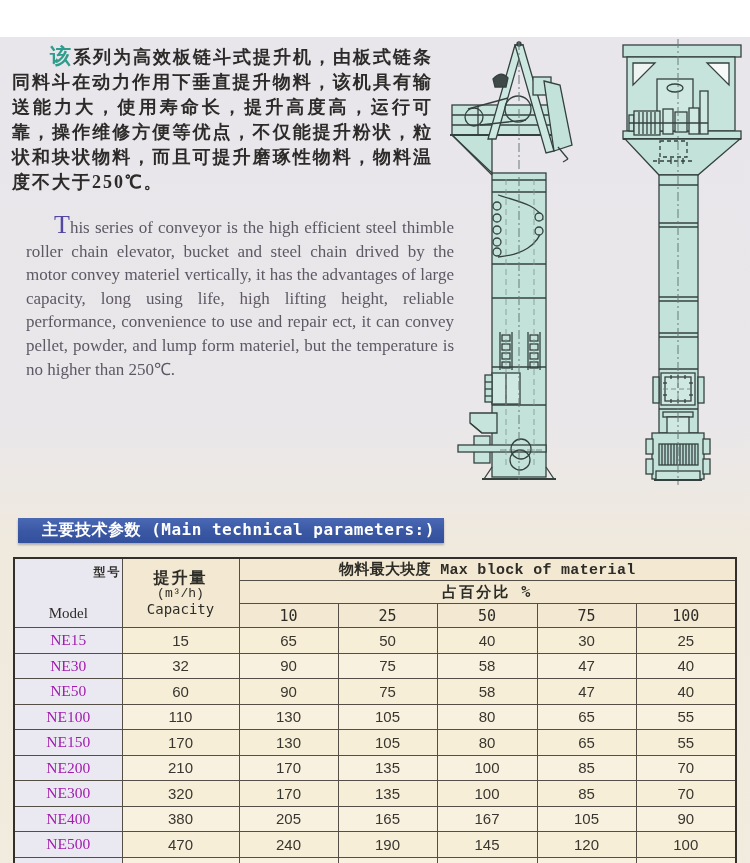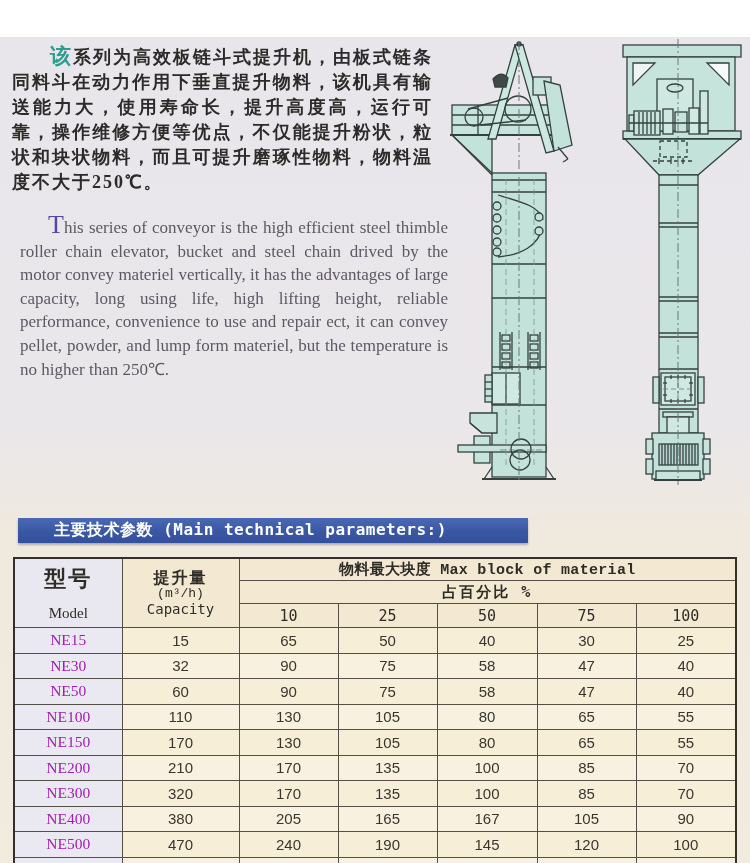--- a/index.html
+++ b/index.html
@@ -10,52 +10,52 @@
     margin-top:37px;
   }
   
   .cn-text {
     position:absolute; left:12px; top:7px; width:421px; margin:0;
     font-size:18px; font-weight:bold; color:#2d2b29;
     line-height:25px; text-align:justify; text-indent:38px; letter-spacing:2px;
   }
   .cn-first { color:#2f9d8d; font-size:21px; }
   .en-text {
-    position:absolute; left:20px; top:176px; width:428px; margin:0;
+    position:absolute; left:26px; top:176px; width:428px; margin:0;
     font-size:17px; color:#5d5864; line-height:23.6px; text-align:justify; text-indent:28px;
   }
   .en-first { color:#5347a2; font-size:26px; }
   
   .draw { position:absolute; }
   .draw-a { left:430px; top:2px; width:162px; height:450px; }
   .draw-b { left:597px; top:2px; width:153px; height:450px; }
   
   .section-bar {
-    position:absolute; left:18px; top:481px; width:510px; height:25px;
+    position:absolute; left:18px; top:481px; width:426px; height:25px;
     background:linear-gradient(180deg,#4a69b4 0%,#3a57a4 55%,#32509b 100%);
-    display:flex; align-items:center; padding-left:36px; box-sizing:border-box;
+    display:flex; align-items:center; padding-left:24px; box-sizing:border-box;
     box-shadow:0 2px 2px rgba(60,60,80,.35);
   }
   .section-bar .bar-title {
     color:#ffffff; font-family:"DejaVu Sans Mono", monospace;
     font-weight:bold; font-size:16px; letter-spacing:.5px; white-space:nowrap;
   }
   
   table.params {
     position:absolute; left:13px; top:520px; width:722px;
     border-collapse:collapse; table-layout:fixed;
     border:2px solid #332f2a;
   }
   table.params th, table.params td {
     border:1px solid #544e46; padding:0; text-align:center; vertical-align:middle; overflow:hidden;
   }
   thead th { background:#f3e9d2; color:#2e2c27; font-weight:normal; }
   th.h-model { background:#e9e8f1; }
   .h-model-wrap { display:flex; flex-direction:column; justify-content:space-between; height:58px; padding:4px 0; }
-  .h-cn { font-size:22px; font-weight:bold; letter-spacing:2px; }
+  .h-cn { font-size:12px; font-weight:bold; letter-spacing:2px;text-align:right; }
   .h-en-serif { font-size:15px; font-family:"Liberation Serif", serif; }
   .h-cap-l2 { font-size:13px; font-family:Liberation Mono, monospace; line-height:14px; }
   .h-cap-l3 { font-size:14px; font-family:"DejaVu Sans Mono", monospace; line-height:16px; }
   .h-cap-l1 { font-size:16px; font-weight:bold; letter-spacing:2px; line-height:18px; }
   th.h-block { height:21px; font-size:15px; font-weight:bold; font-family:Liberation Mono, monospace; letter-spacing:.3px; }
   th.h-pct   { height:22px; font-size:15px; font-weight:bold; font-family:"DejaVu Sans Mono", monospace; letter-spacing:2px; }
   th.h-tick  { height:23px; font-size:15px; font-family:"DejaVu Sans Mono", monospace; }
   tbody td { height:24.5px; }
   td.model { background:#eae9f1; font-family:"Liberation Serif", serif; font-size:15.5px; color:#a21caf; }
   td.num   { background:#f7eed8; font-family:"Liberation Sans", sans-serif; font-size:15px; color:#39362f; }

